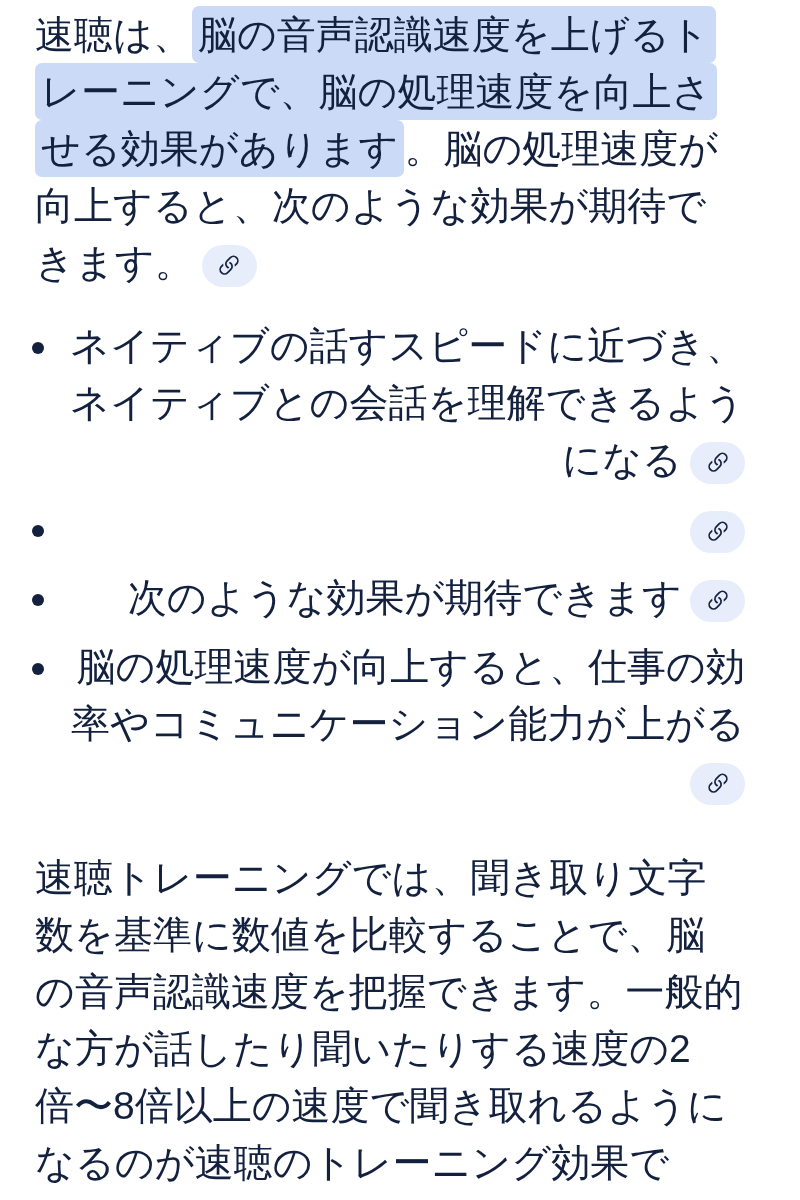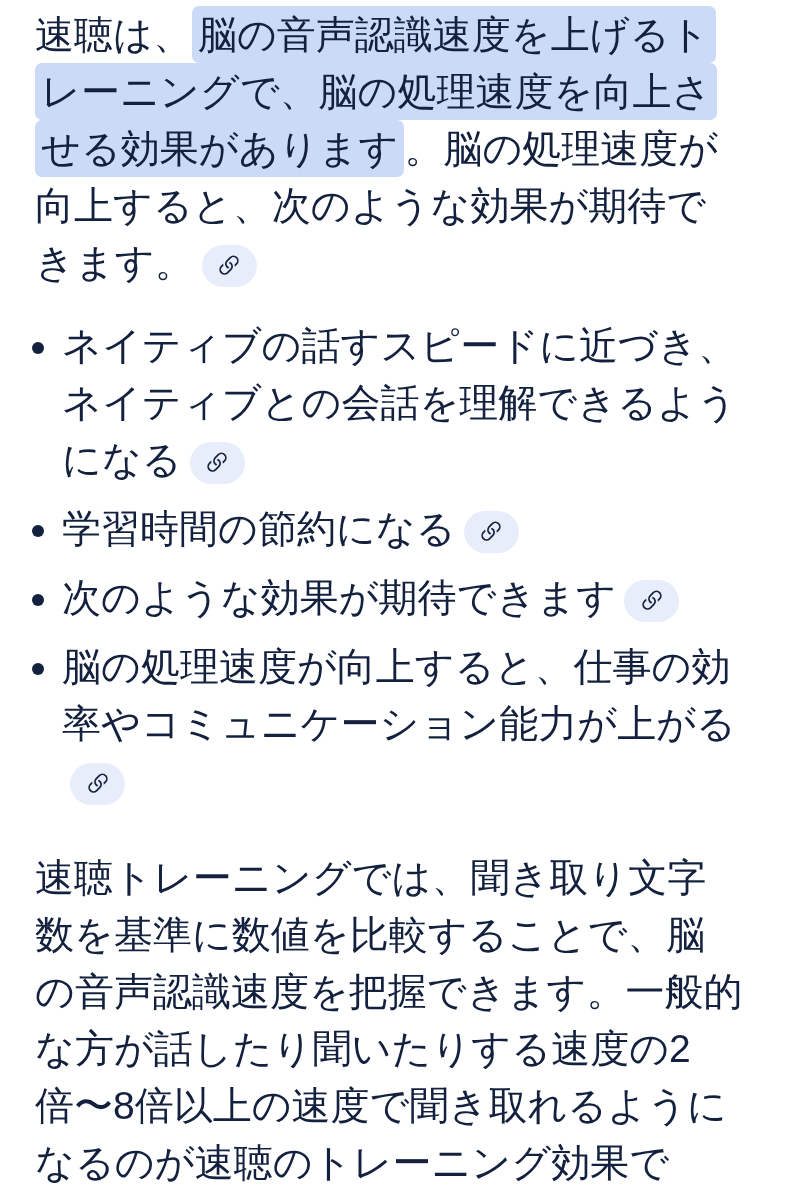--- a/index.html
+++ b/index.html
@@ -28,21 +28,21 @@
     padding: 7px 6px;
     border-radius: 7px;
     -webkit-box-decoration-break: clone;
     box-decoration-break: clone;
   }
   ul.benefits {
     margin: 26px 0 40px 0;
     padding: 0 0 0 27px;
     list-style: disc;
   }
-  ul.benefits li { margin: 0 0 12px 0; }
+  ul.benefits li { margin: 0 0 12px 0; text-align: right; }
   ul.benefits li:last-child { margin-bottom: 0; }
   .link-badge {
     display: inline-flex;
     align-items: center;
     justify-content: center;
     width: 55px;
     height: 42px;
     border-radius: 22px;
     background: #e8edfb;
     margin-left: 8px;
@@ -66,21 +66,21 @@
       </button>
   </p>
 
   <ul class="benefits">
     <li><span>ネイティブの話すスピードに近づき、ネイティブとの会話を理解できるようになる</span><button class="link-badge">
           <svg width="28" height="28" viewBox="0 0 16 16" fill="#16233f" aria-hidden="true">
             <path d="M4.715 6.542 3.343 7.914a3 3 0 1 0 4.243 4.243l1.828-1.829A3 3 0 0 0 8.586 5.5L8 6.086a1.002 1.002 0 0 0-.154.199 2 2 0 0 1 .861 3.337L6.88 11.45a2 2 0 1 1-2.83-2.83l.793-.792a4.018 4.018 0 0 1-.128-1.287z"></path>
             <path d="M6.586 4.672A3 3 0 0 0 7.414 9.5l.775-.776a2 2 0 0 1-.896-3.346L9.12 3.55a2 2 0 1 1 2.83 2.83l-.793.792c.112.42.155.855.128 1.287l1.372-1.372a3 3 0 1 0-4.243-4.243z"></path>
           </svg>
         </button></li>
-    <li><span>学習時間の節約になる</span><button class="link-badge">
+    <li><button class="link-badge">
           <svg width="28" height="28" viewBox="0 0 16 16" fill="#16233f" aria-hidden="true">
             <path d="M4.715 6.542 3.343 7.914a3 3 0 1 0 4.243 4.243l1.828-1.829A3 3 0 0 0 8.586 5.5L8 6.086a1.002 1.002 0 0 0-.154.199 2 2 0 0 1 .861 3.337L6.88 11.45a2 2 0 1 1-2.83-2.83l.793-.792a4.018 4.018 0 0 1-.128-1.287z"></path>
             <path d="M6.586 4.672A3 3 0 0 0 7.414 9.5l.775-.776a2 2 0 0 1-.896-3.346L9.12 3.55a2 2 0 1 1 2.83 2.83l-.793.792c.112.42.155.855.128 1.287l1.372-1.372a3 3 0 1 0-4.243-4.243z"></path>
           </svg>
         </button></li>
     <li><span>次のような効果が期待できます</span><button class="link-badge">
           <svg width="28" height="28" viewBox="0 0 16 16" fill="#16233f" aria-hidden="true">
             <path d="M4.715 6.542 3.343 7.914a3 3 0 1 0 4.243 4.243l1.828-1.829A3 3 0 0 0 8.586 5.5L8 6.086a1.002 1.002 0 0 0-.154.199 2 2 0 0 1 .861 3.337L6.88 11.45a2 2 0 1 1-2.83-2.83l.793-.792a4.018 4.018 0 0 1-.128-1.287z"></path>
             <path d="M6.586 4.672A3 3 0 0 0 7.414 9.5l.775-.776a2 2 0 0 1-.896-3.346L9.12 3.55a2 2 0 1 1 2.83 2.83l-.793.792c.112.42.155.855.128 1.287l1.372-1.372a3 3 0 1 0-4.243-4.243z"></path>
           </svg>

